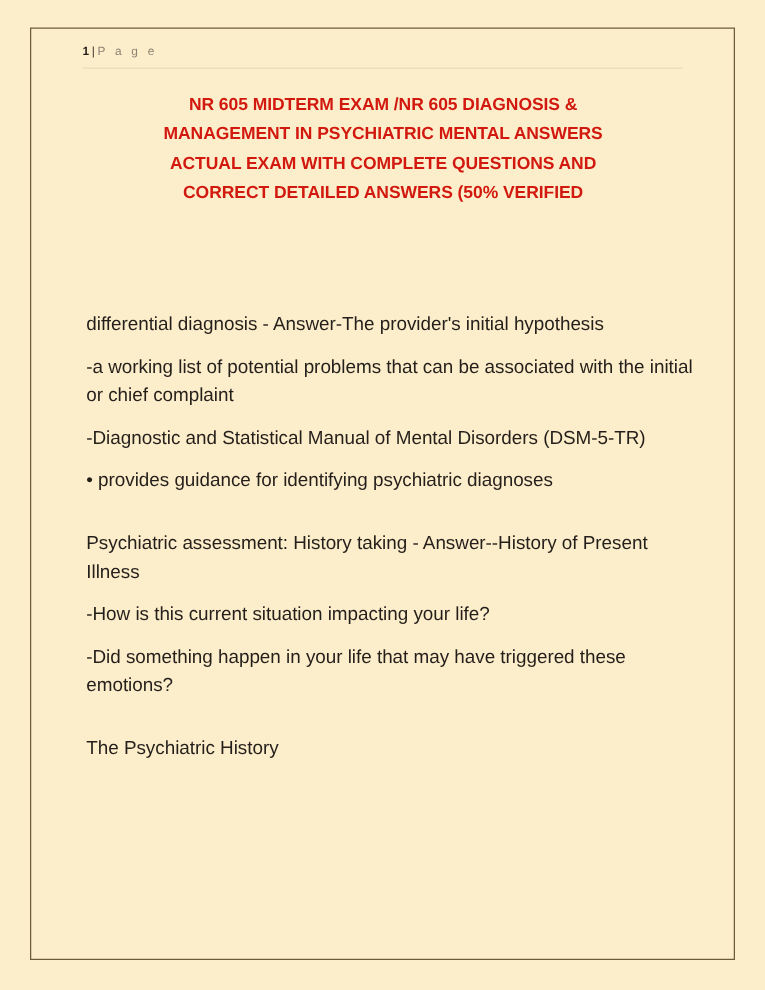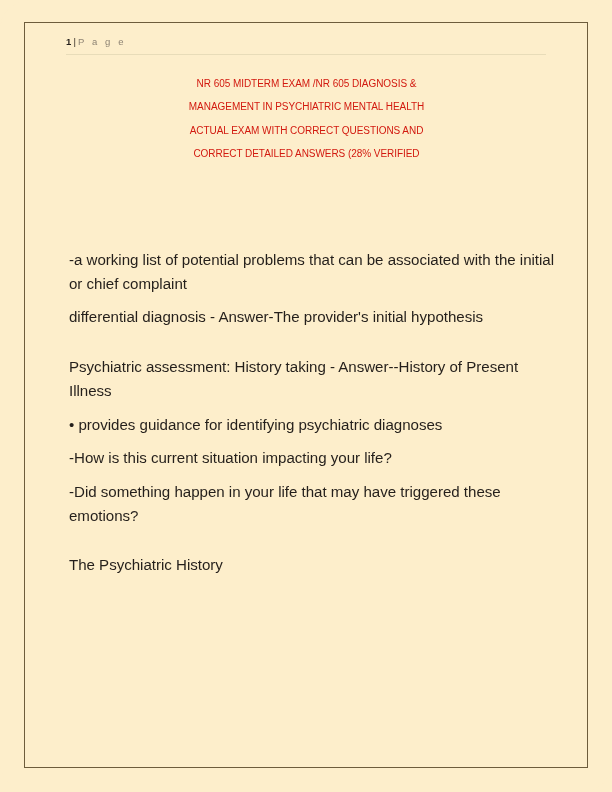--- a/index.html
+++ b/index.html
@@ -83,22 +83,22 @@
   
   .title-block {
     position: absolute;
     left: 38px;
     top: 49px;
     width: 487px;
     text-align: center;
   }
   .title-line {
     color: #d2190f;
-    font-weight: normal;
-    font-size: 10px;
+    font-weight: bold;
+    font-size: 14px;
     line-height: 23.3px;
     letter-spacing: -0.05px;
     white-space: nowrap;
   }
 
   
   .body-block {
     position: absolute;
     left: 44px;
     top: 225px;
@@ -130,29 +130,30 @@
     <div class="header">
       <div class="header-line">
         <span class="header-num">1</span><span class="header-sep">|</span><span class="header-word">P a g e</span>
       </div>
     </div>
 
     <div class="header-rule"></div>
 
     <div class="title-block">
       <div class="title-line">NR 605 MIDTERM EXAM /NR 605 DIAGNOSIS &amp;</div>
-      <div class="title-line">MANAGEMENT IN PSYCHIATRIC MENTAL HEALTH</div>
-      <div class="title-line">ACTUAL EXAM WITH CORRECT QUESTIONS AND</div>
-      <div class="title-line">CORRECT DETAILED ANSWERS (28% VERIFIED</div>
+      <div class="title-line">MANAGEMENT IN PSYCHIATRIC MENTAL ANSWERS</div>
+      <div class="title-line">ACTUAL EXAM WITH COMPLETE QUESTIONS AND</div>
+      <div class="title-line">CORRECT DETAILED ANSWERS (50% VERIFIED</div>
     </div>
 
     <div class="body-block">
+      <p class="para">differential diagnosis - Answer-The provider's initial hypothesis</p>
       <p class="para">-a working list of potential problems that can be associated with the initial or chief complaint</p>
-      <p class="para">differential diagnosis - Answer-The provider's initial hypothesis</p>
+      <p class="para">-Diagnostic and Statistical Manual of Mental Disorders (DSM-5-TR)</p>
+      <p class="para">• provides guidance for identifying psychiatric diagnoses</p>
       <p class="para gap-before">Psychiatric assessment: History taking - Answer--History of Present Illness</p>
-      <p class="para">• provides guidance for identifying psychiatric diagnoses</p>
       <p class="para">-How is this current situation impacting your life?</p>
       <p class="para">-Did something happen in your life that may have triggered these emotions?</p>
       <p class="para gap-before last">The Psychiatric History</p>
     </div>
 
   </div>
 </div>
 
 </body></html>

